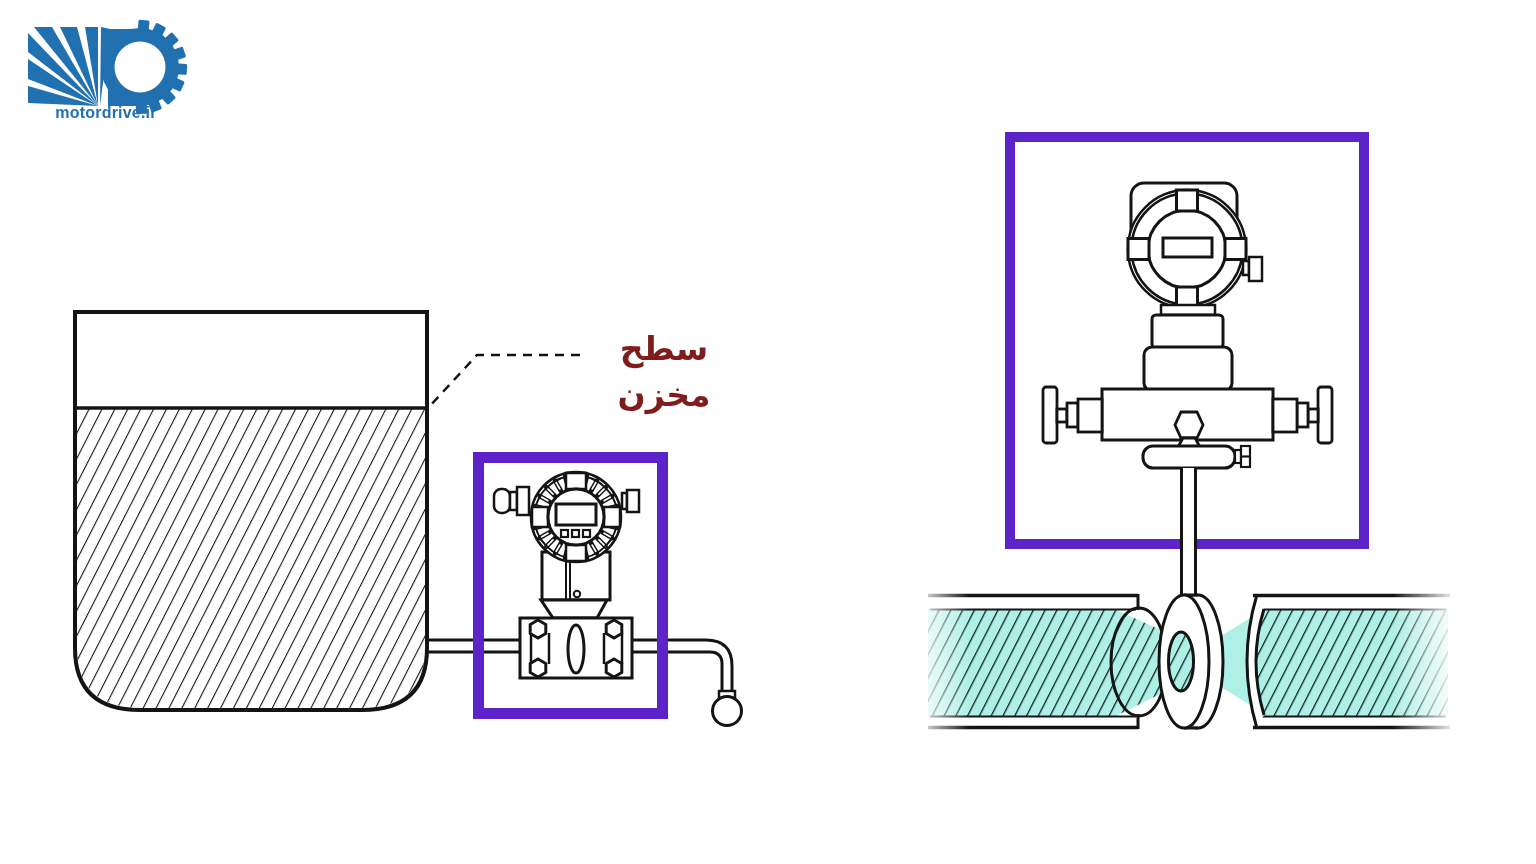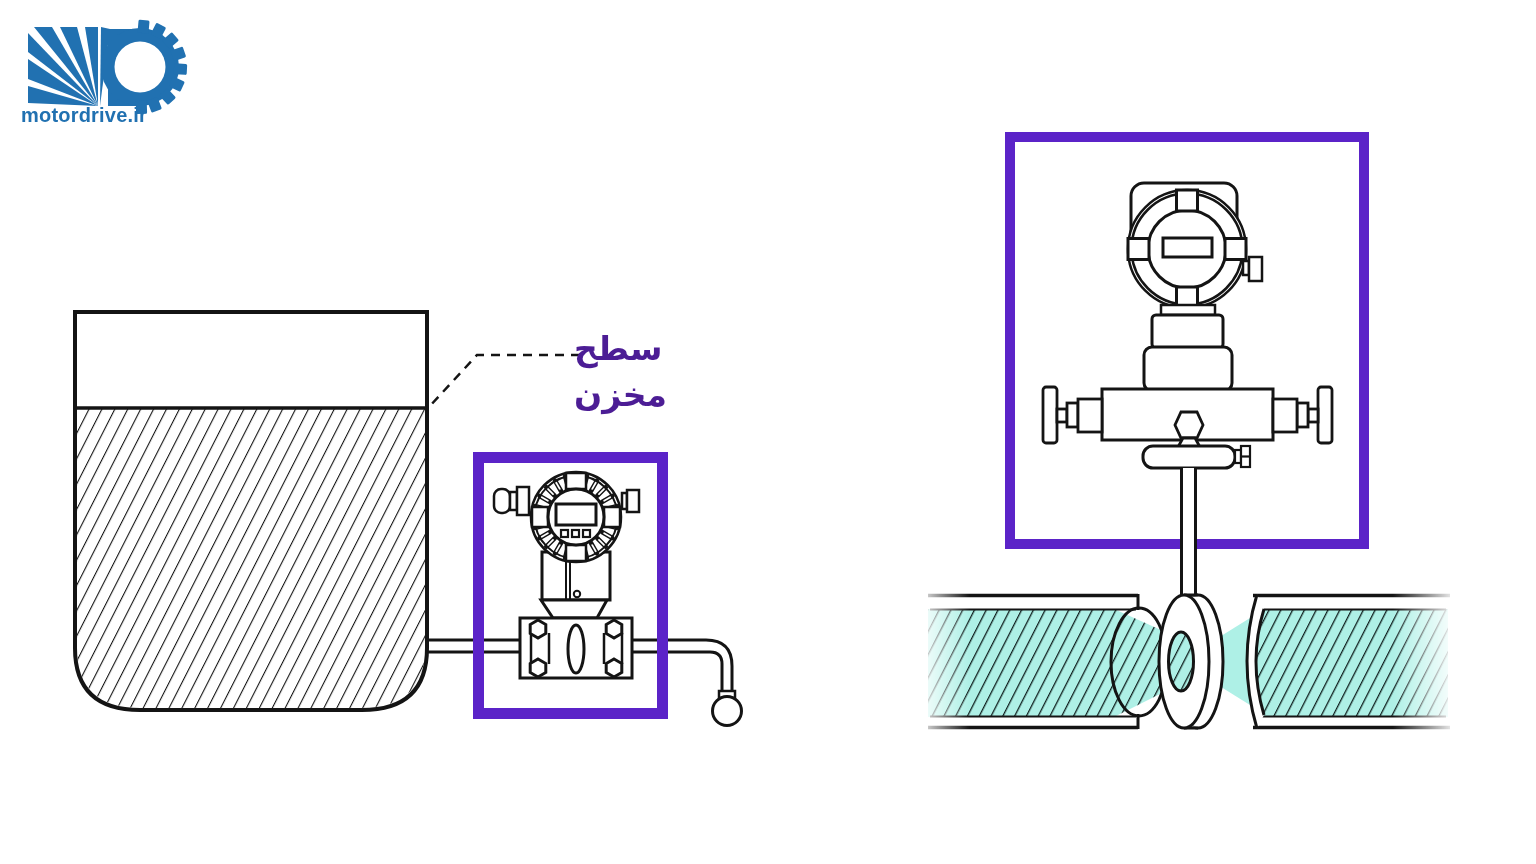--- a/index.html
+++ b/index.html
@@ -1,24 +1,24 @@
 <!DOCTYPE html>
 <html><head>
 <meta charset="utf-8">
 <style>
   html,body{margin:0;padding:0;background:#fff;}
   #stage{position:relative;width:1536px;height:864px;background:#fff;overflow:hidden;
          font-family:"Liberation Sans",sans-serif;}
   #stage svg{position:absolute;left:0;top:0;}
   .logo-text{position:absolute;left:21px;top:104px;width:170px;
-             font-family:"Liberation Sans",sans-serif;font-weight:bold;font-size:20px;
-             letter-spacing:.2px;color:#2171B1;}
+             font-family:"Liberation Sans",sans-serif;font-weight:bold;font-size:16px;
+             letter-spacing:.2px;color:#2171B1;text-align:center;}
   .level-label{position:absolute;left:574px;top:326px;width:180px;height:46px;
                font-family:"DejaVu Sans",sans-serif;font-weight:bold;font-size:33px;
-               color:#4c1d95;direction:rtl;text-align:left;line-height:46px;}
+               color:#7f1d1d;direction:rtl;text-align:center;line-height:46px;}
 </style>
 </head>
 <body>
 
 <div id="stage">
 
 <svg width="1536" height="864" viewBox="0 0 1536 864">
   <defs>
     <pattern id="hatchTank" width="11.5" height="8" patternUnits="userSpaceOnUse" patternTransform="rotate(27)">
       <rect width="11.5" height="8" fill="#ffffff"></rect>

